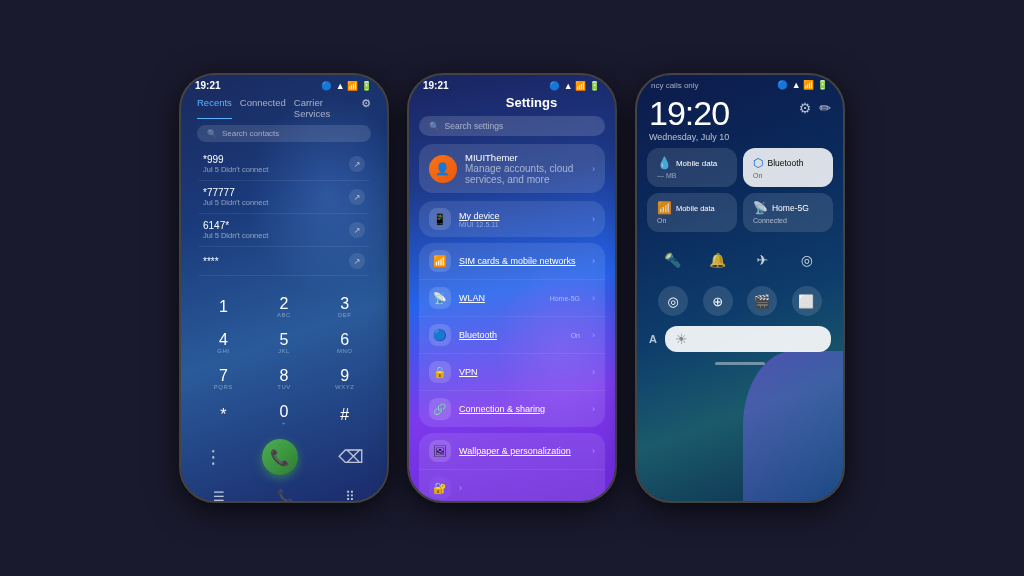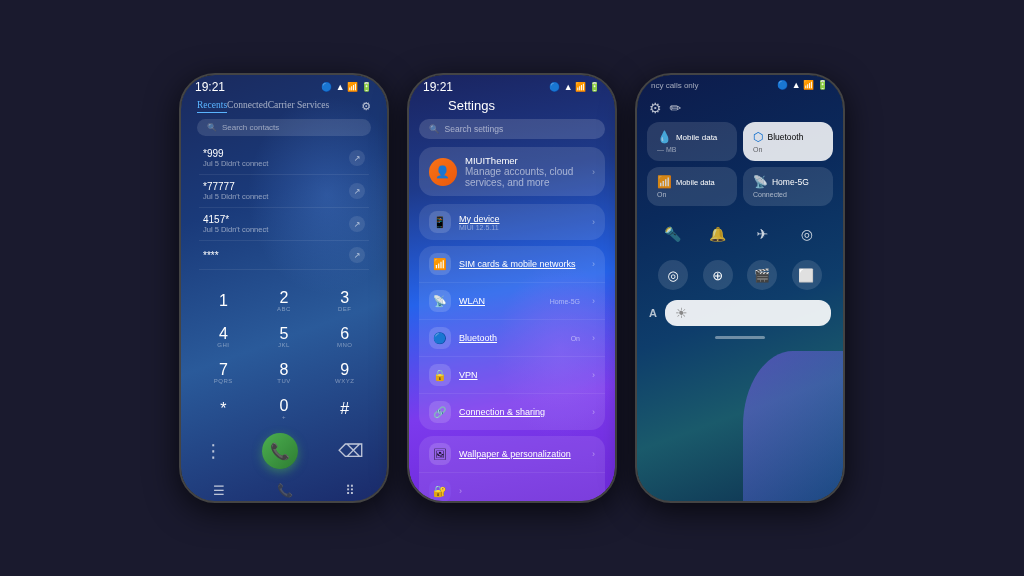--- a/index.html
+++ b/index.html
@@ -39,21 +39,21 @@
     .status-bar {
       display: flex;
       justify-content: space-between;
       align-items: center;
       padding: 5px 14px 2px;
       font-size: 9px;
       color: #fff;
       position: relative;
       z-index: 10;
     }
-    .status-bar .time { font-weight: 400; font-size: 12px; }
+    .status-bar .time { font-weight: 700; font-size: 10px; }
     .status-icons { display: flex; gap: 3px; align-items: center; font-size: 9px; }
 
     
     .phone1-bg {
       background: linear-gradient(160deg, #1a2a5e 0%, #1a3a7a 30%, #2a5a9a 60%, #1a2a6a 100%);
       width: 100%;
       height: 100%;
       position: absolute;
       top: 0; left: 0;
     }
@@ -69,23 +69,23 @@
     }
 
     .dialer-top {
       position: relative;
       z-index: 2;
       padding: 0 10px;
     }
 
     .dialer-tabs {
       display: flex;
+      gap: 8px;
       padding: 4px 6px 6px;
       font-size: 9.5px;
-      font-family: Liberation Serif, serif;
     }
     .dialer-tab { color: rgba(255,255,255,0.6); }
     .dialer-tab.active { color: #5ab4ff; border-bottom: 1.5px solid #5ab4ff; padding-bottom: 1px; }
 
     .search-bar-small {
       background: rgba(255,255,255,0.12);
       border-radius: 14px;
       padding: 4px 10px;
       display: flex;
       align-items: center;
@@ -185,23 +185,24 @@
       position: absolute;
       right: -10px;
       bottom: 60px;
       width: 130px;
       height: 180px;
       background: radial-gradient(ellipse, rgba(139,92,246,0.4) 0%, transparent 70%);
       border-radius: 50%;
     }
 
     .settings-title {
+      text-align: center;
       font-size: 13px;
       color: #fff;
-      font-weight: 400;
+      font-weight: 700;
       padding: 2px 0 6px;
       position: relative;
       z-index: 2;
       margin-left: 39px;
     }
 
     .settings-search {
       margin: 0 10px 8px;
       background: rgba(255,255,255,0.15);
       border-radius: 14px;
@@ -431,21 +432,21 @@
         </div>
         <div class="call-item">
           <div>
             <div class="call-number">*77777</div>
             <div class="call-date"><span>Jul 5</span> <span>Didn't connect</span></div>
           </div>
           <div class="call-icon">↗</div>
         </div>
         <div class="call-item">
           <div>
-            <div class="call-number">4157*</div>
+            <div class="call-number">6147*</div>
             <div class="call-date"><span>Jul 5</span> <span>Didn't connect</span></div>
           </div>
           <div class="call-icon">↗</div>
         </div>
         <div class="call-item">
           <div>
             <div class="call-number">****</div>
           </div>
           <div class="call-icon">↗</div>
         </div>
@@ -625,20 +626,24 @@
       <div class="status-icons">
         <span>🔵</span>
         <span>▲</span>
         <span>📶</span>
         <span>🔋</span>
       </div>
     </div>
 
     <div style="position:relative;z-index:2;padding:4px 12px 0;">
       <div style="display:flex;justify-content:space-between;align-items:flex-start;">
+        <div>
+          <div class="cc-time">19:20</div>
+          <div class="cc-date">Wednesday, July 10</div>
+        </div>
         <div style="display:flex;gap:8px;padding-top:4px;">
           <span style="font-size:14px;color:rgba(255,255,255,0.7)">⚙</span>
           <span style="font-size:14px;color:rgba(255,255,255,0.7)">✏</span>
         </div>
       </div>
     </div>
 
     <div class="cc-tiles">
 
       <div class="cc-tile">

